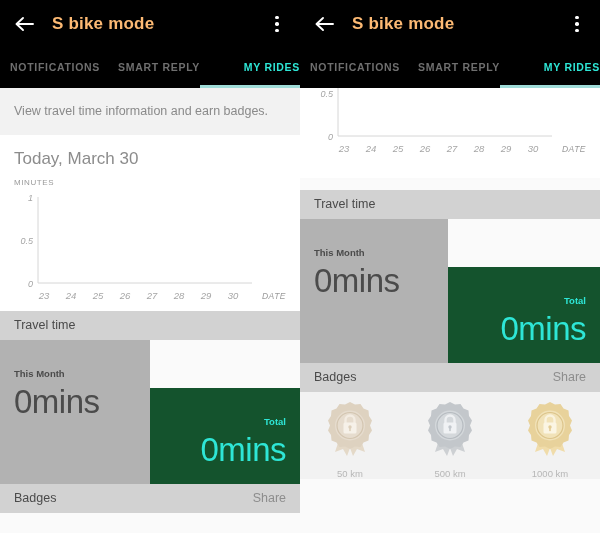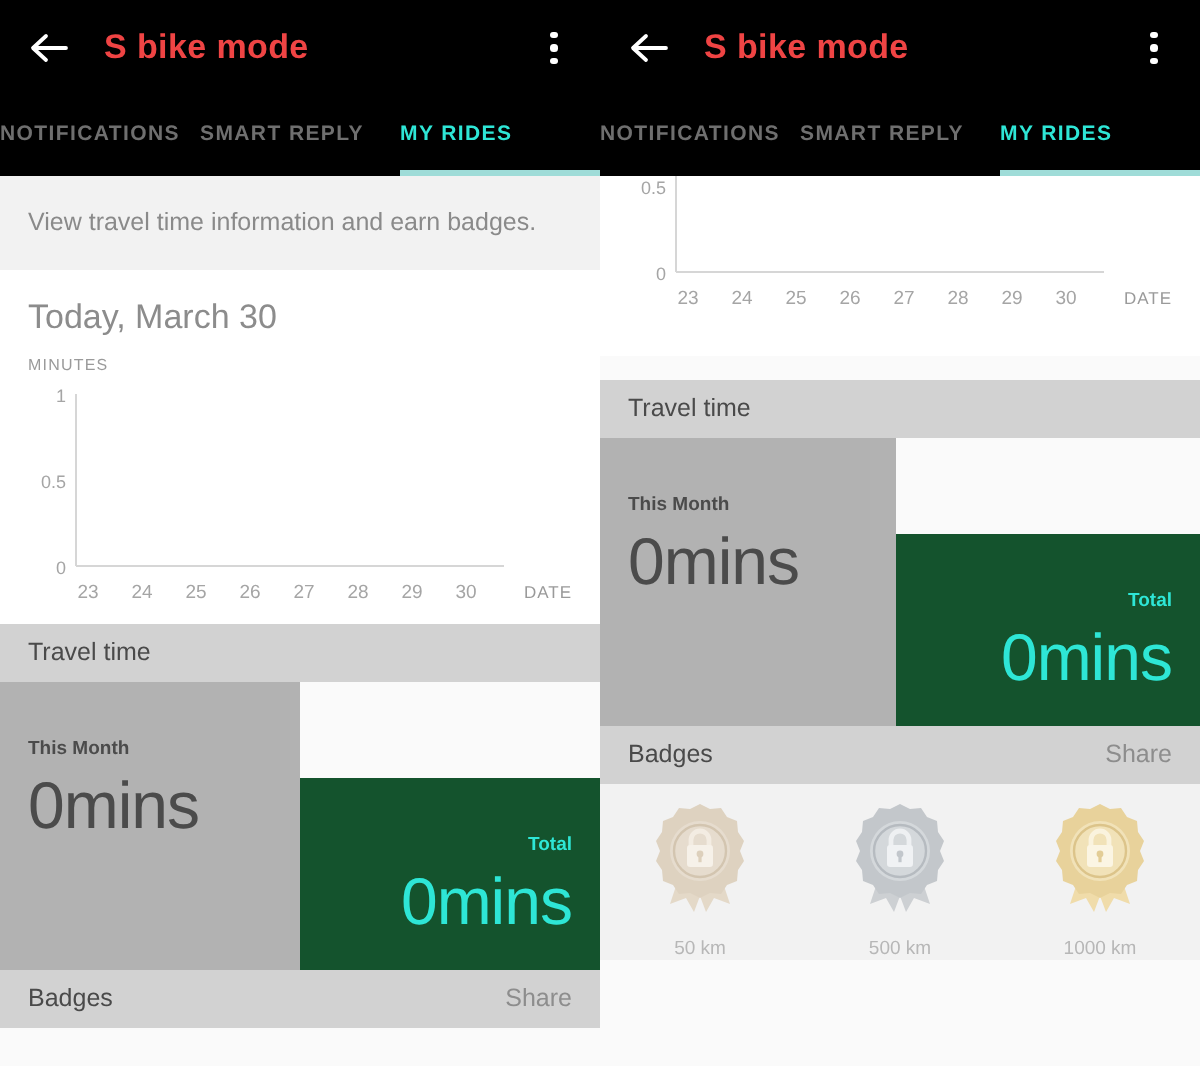--- a/index.html
+++ b/index.html
@@ -37,21 +37,21 @@
   }
   .back-icon {
     width: 26px;
     height: 26px;
     flex: 0 0 26px;
     position: relative;
     cursor: pointer;
   }
   .back-icon svg { display:block; }
   .app-title {
-    color: #ef4444;
+    color: #fdba74;
     font-size: 17px;
     font-weight: bold;
     margin-left: 14px;
     letter-spacing: 0.2px;
     white-space: nowrap;
   }
   .spacer { flex: 1 1 auto; }
   .overflow-icon {
     width: 22px;
     height: 24px;
@@ -73,21 +73,21 @@
   
   .tabs {
     background: #000000;
     height: 40px;
     display: flex;
     align-items: center;
     position: relative;
   }
   .tab {
     flex: 1 1 0;
-    text-align: left;
+    text-align: right;
     font-size: 10.5px;
     font-weight: bold;
     letter-spacing: 0.7px;
     color: #6f6f6f;
     cursor: pointer;
     padding-bottom: 2px;
     white-space: nowrap;
   }
   .tab.active { color: #2ee6d6; }
   .tab-underline {
@@ -133,21 +133,21 @@
     padding: 14px 14px 0 14px;
   }
   .axis-title {
     color: #9a9a9a;
     font-size: 8px;
     letter-spacing: 0.6px;
     padding: 9px 0 0 14px;
   }
 
   
-  .chart-wrap { position: relative; }
+  .chart-wrap { position: relative; font-style: italic; }
 
   
   .tiles {
     display: flex;
     height: 144px;
   }
   .tile {
     position: relative;
     box-sizing: border-box;
     padding: 28px 0 0 0;

